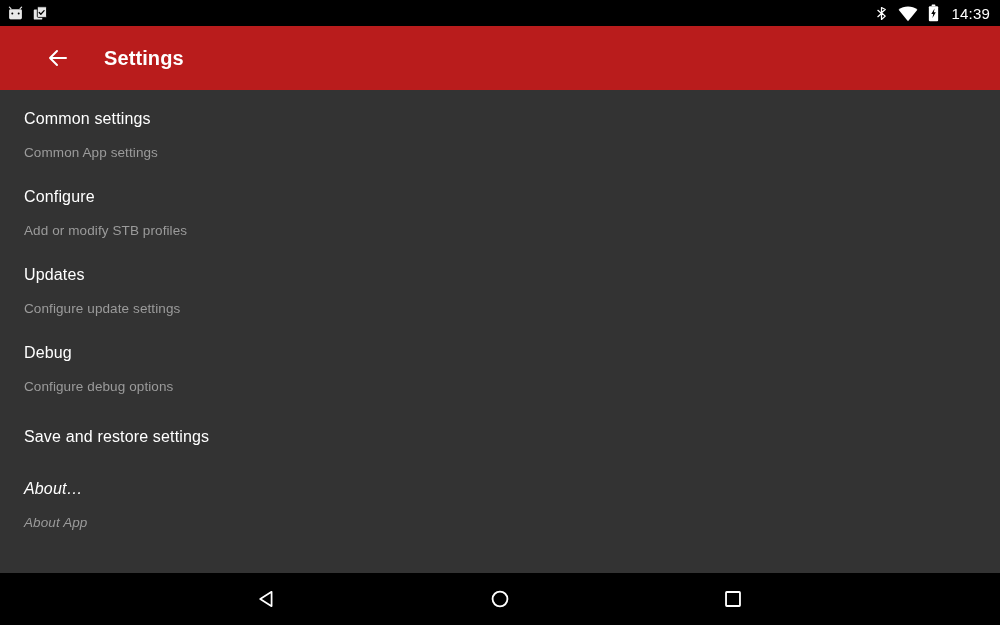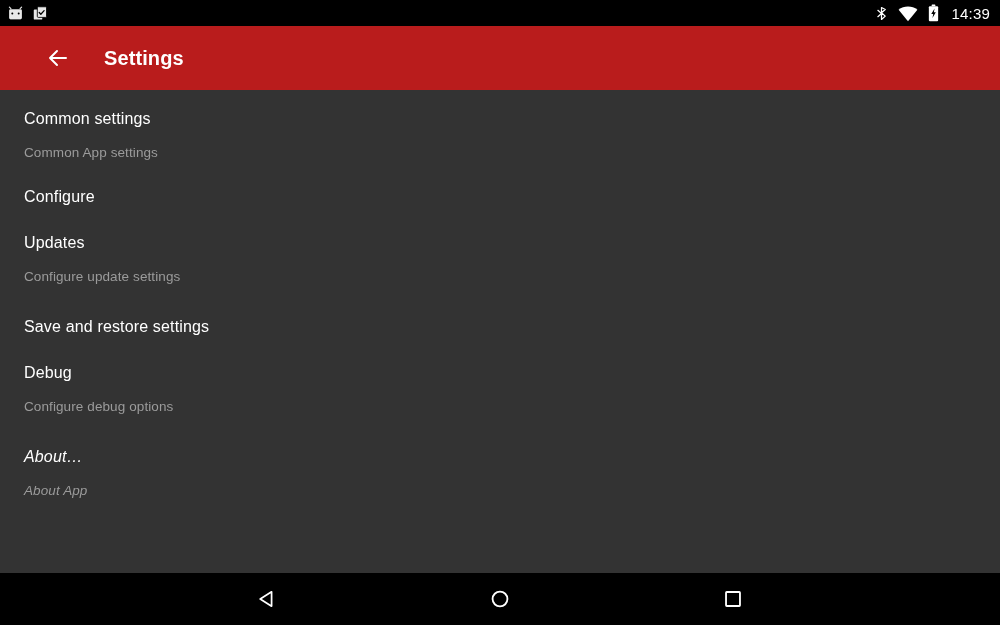--- a/index.html
+++ b/index.html
@@ -192,35 +192,36 @@
   <div id="content">
 
     <div class="list-item">
       <div class="item-title">Common settings</div>
       <div class="item-subtitle">Common App settings</div>
     </div>
 
 
     <div class="list-item">
       <div class="item-title">Configure</div>
+      <div class="item-subtitle">Add or modify STB profiles</div>
     </div>
 
     <div class="list-item">
       <div class="item-title">Updates</div>
       <div class="item-subtitle">Configure update settings</div>
     </div>
 
+    <div class="list-item">
+      <div class="item-title">Debug</div>
+      <div class="item-subtitle">Configure debug options</div>
+    </div>
+
     <div class="list-item no-sub">
       <div class="item-title">Save and restore settings</div>
 
-    </div>
-
-    <div class="list-item">
-      <div class="item-title">Debug</div>
-      <div class="item-subtitle">Configure debug options</div>
     </div>
 
     <div class="list-item after-no-sub">
       <div class="item-title">About…</div>
       <div class="item-subtitle">About App</div>
     </div>
 
   </div>
 
   <div id="nav-bar">

